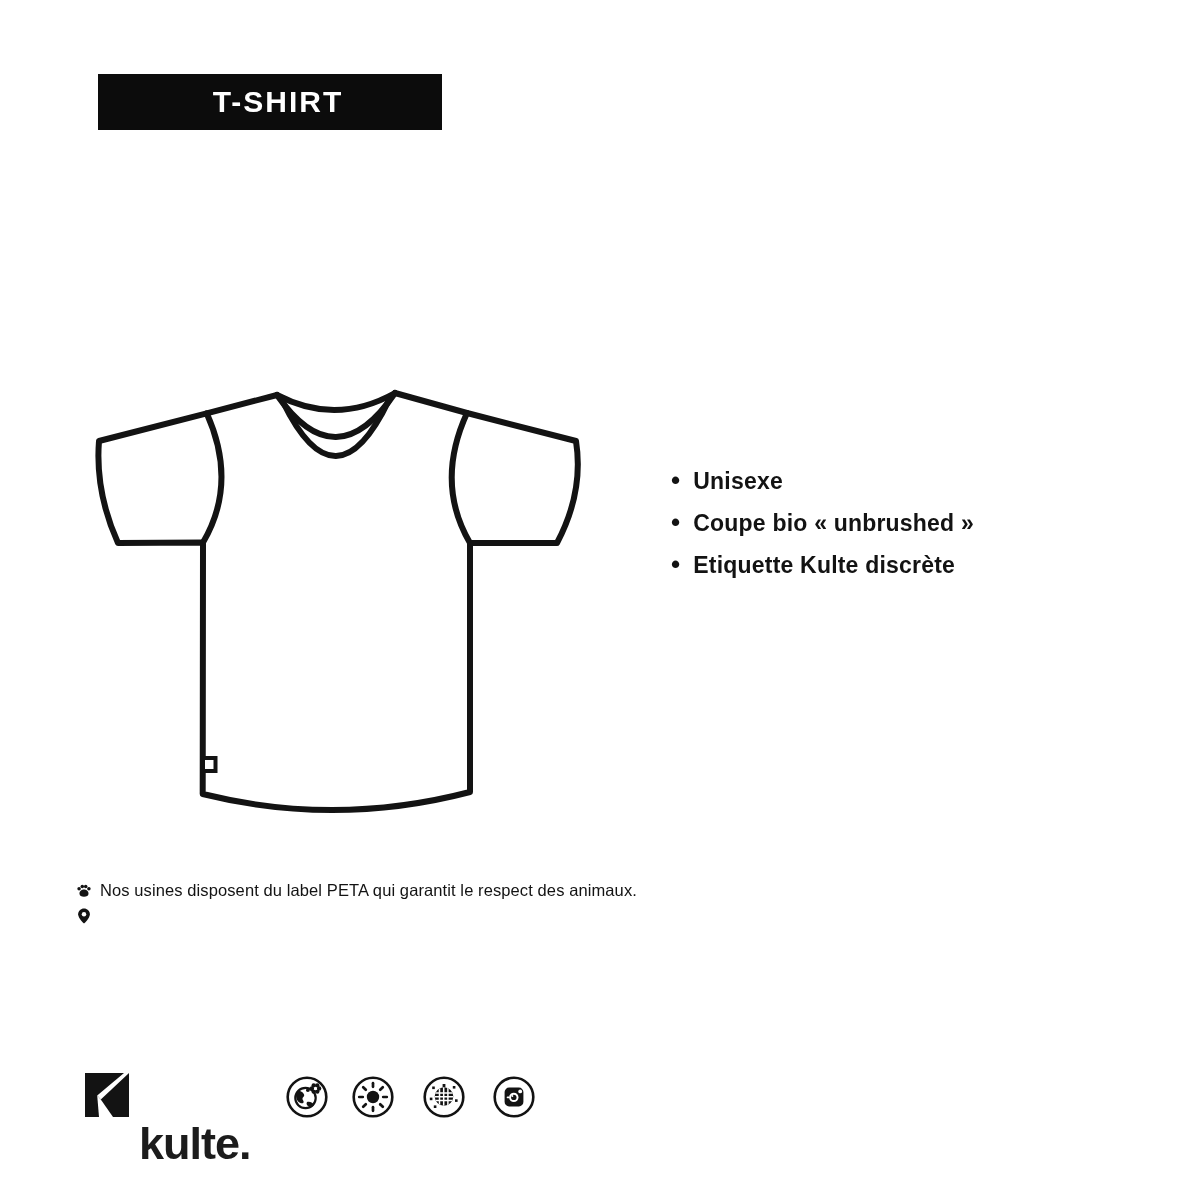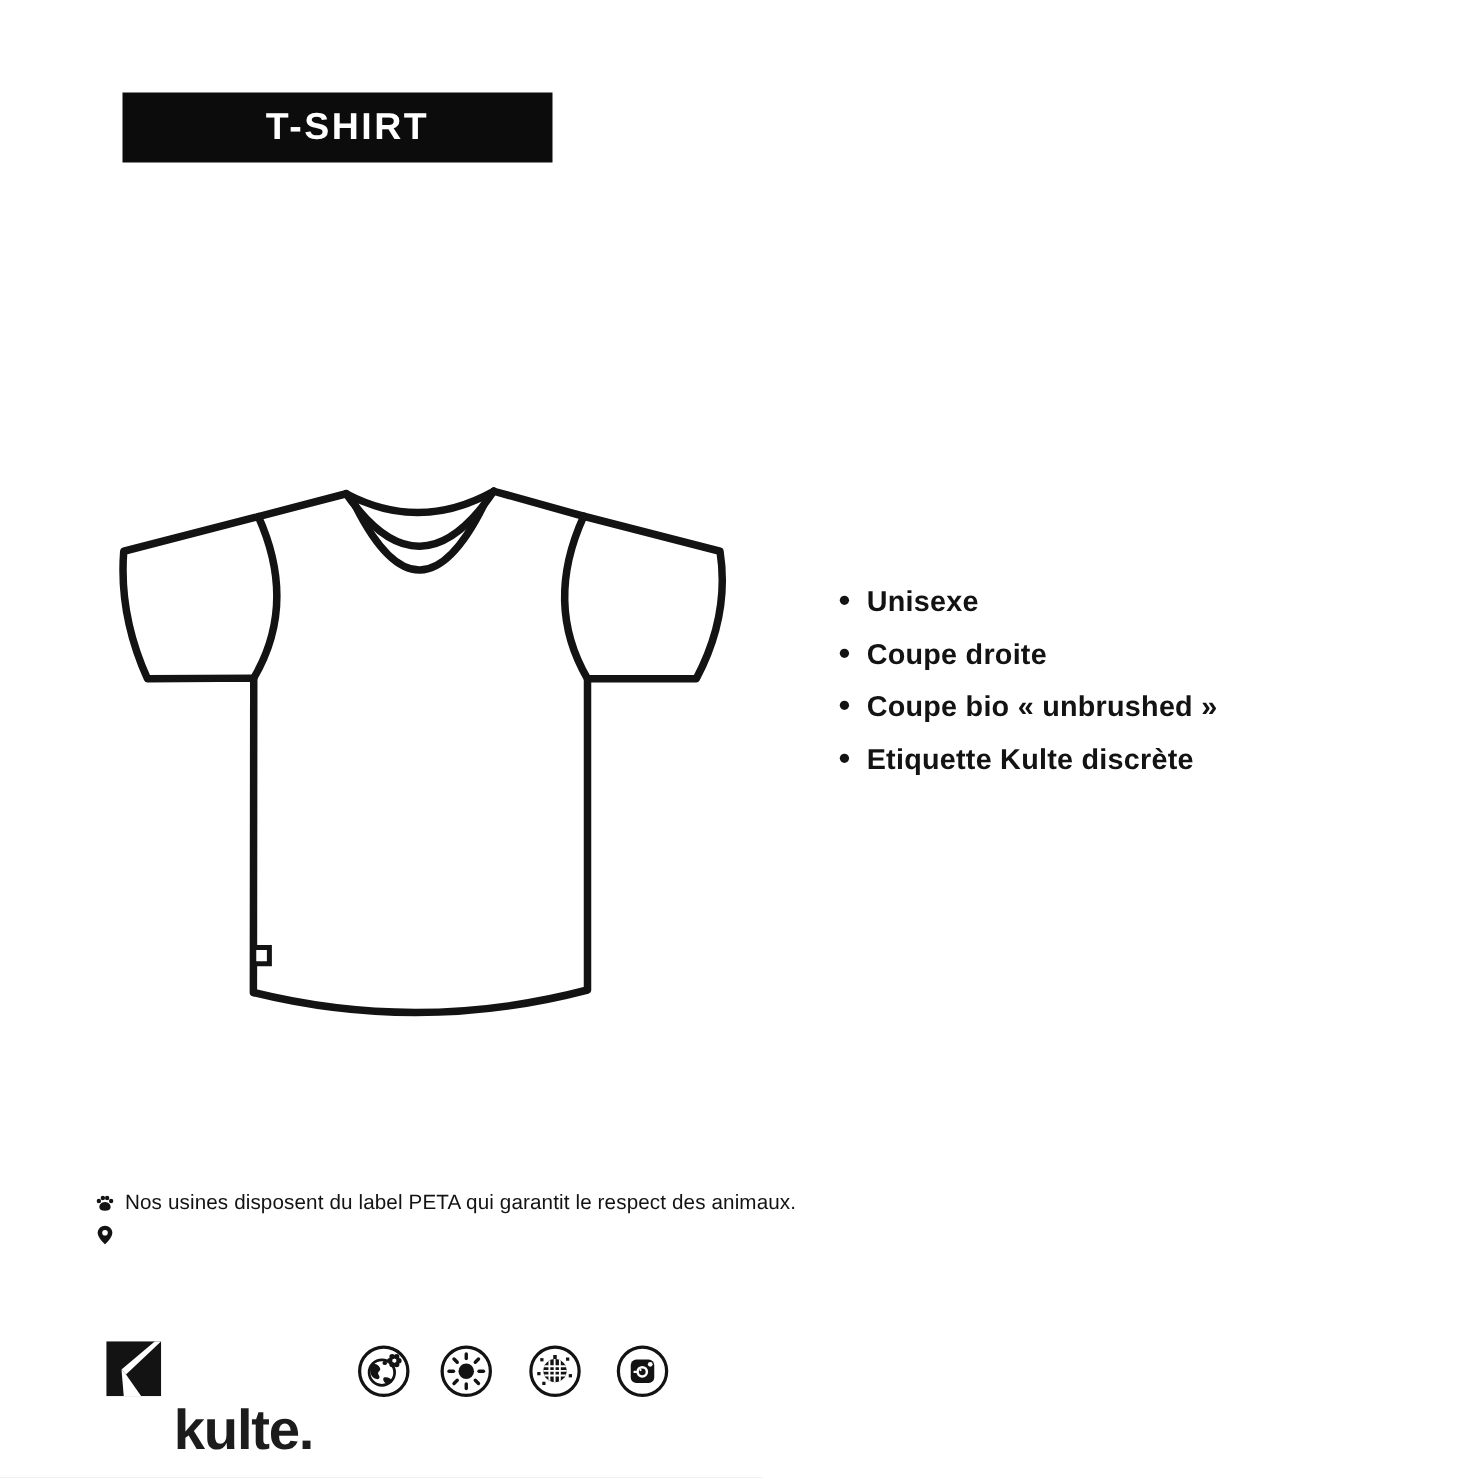--- a/index.html
+++ b/index.html
@@ -27,21 +27,21 @@
     position:absolute;left:671px;top:460px;margin:0;padding:0;list-style:none;
   }
   .features li{
     height:42px;display:flex;align-items:center;
     font-size:23px;font-weight:bold;letter-spacing:0.2px;white-space:nowrap;
   }
   .features li::before{
     content:"•";font-size:26px;margin-right:13px;position:relative;top:-1px;
   }
   
-  .eco{position:absolute;left:76px;top:950px;}
+  .eco{position:absolute;left:76px;top:878px;}
   .eco-row{display:flex;align-items:center;height:25px;}
   .eco-row .eco-icon{width:16px;height:16px;margin-right:8px;flex:0 0 auto;display:flex;}
   .eco-row .eco-text{font-size:16.5px;letter-spacing:0.1px;white-space:nowrap;}
   
   .k-logo{position:absolute;left:85px;top:1073px;width:44px;height:44px;display:block;}
   .wordmark{
     position:absolute;left:139px;top:1121px;height:46px;display:flex;align-items:center;
     font-size:45px;font-weight:bold;letter-spacing:-1px;color:#1c1c1c;
   }
   .social-icon{position:absolute;top:1075px;width:44px;height:44px;display:block;cursor:pointer;}
@@ -70,21 +70,20 @@
       <path d="M187,15 Q246,46 305,13"></path>
       <path d="M187,15 Q246,100 305,13"></path>
       <path d="M193,22 Q246,131 299,20"></path>
     </g>
 
     <rect x="113" y="378" width="12.5" height="13" fill="#ffffff" stroke="#131313" stroke-width="4"></rect>
   </svg>
 
   <ul class="features">
     <li>Unisexe</li>
-    <li>Coupe droite</li>
     <li>Coupe bio « unbrushed »</li>
     <li>Etiquette Kulte discrète</li>
   </ul>
 
   <div class="eco">
     <div class="eco-row">
       <span class="eco-icon">
         <svg viewBox="0 0 15 15" width="16" height="16">
           <g fill="#131313">
             <circle cx="2.9" cy="5.4" r="1.65"></circle>

